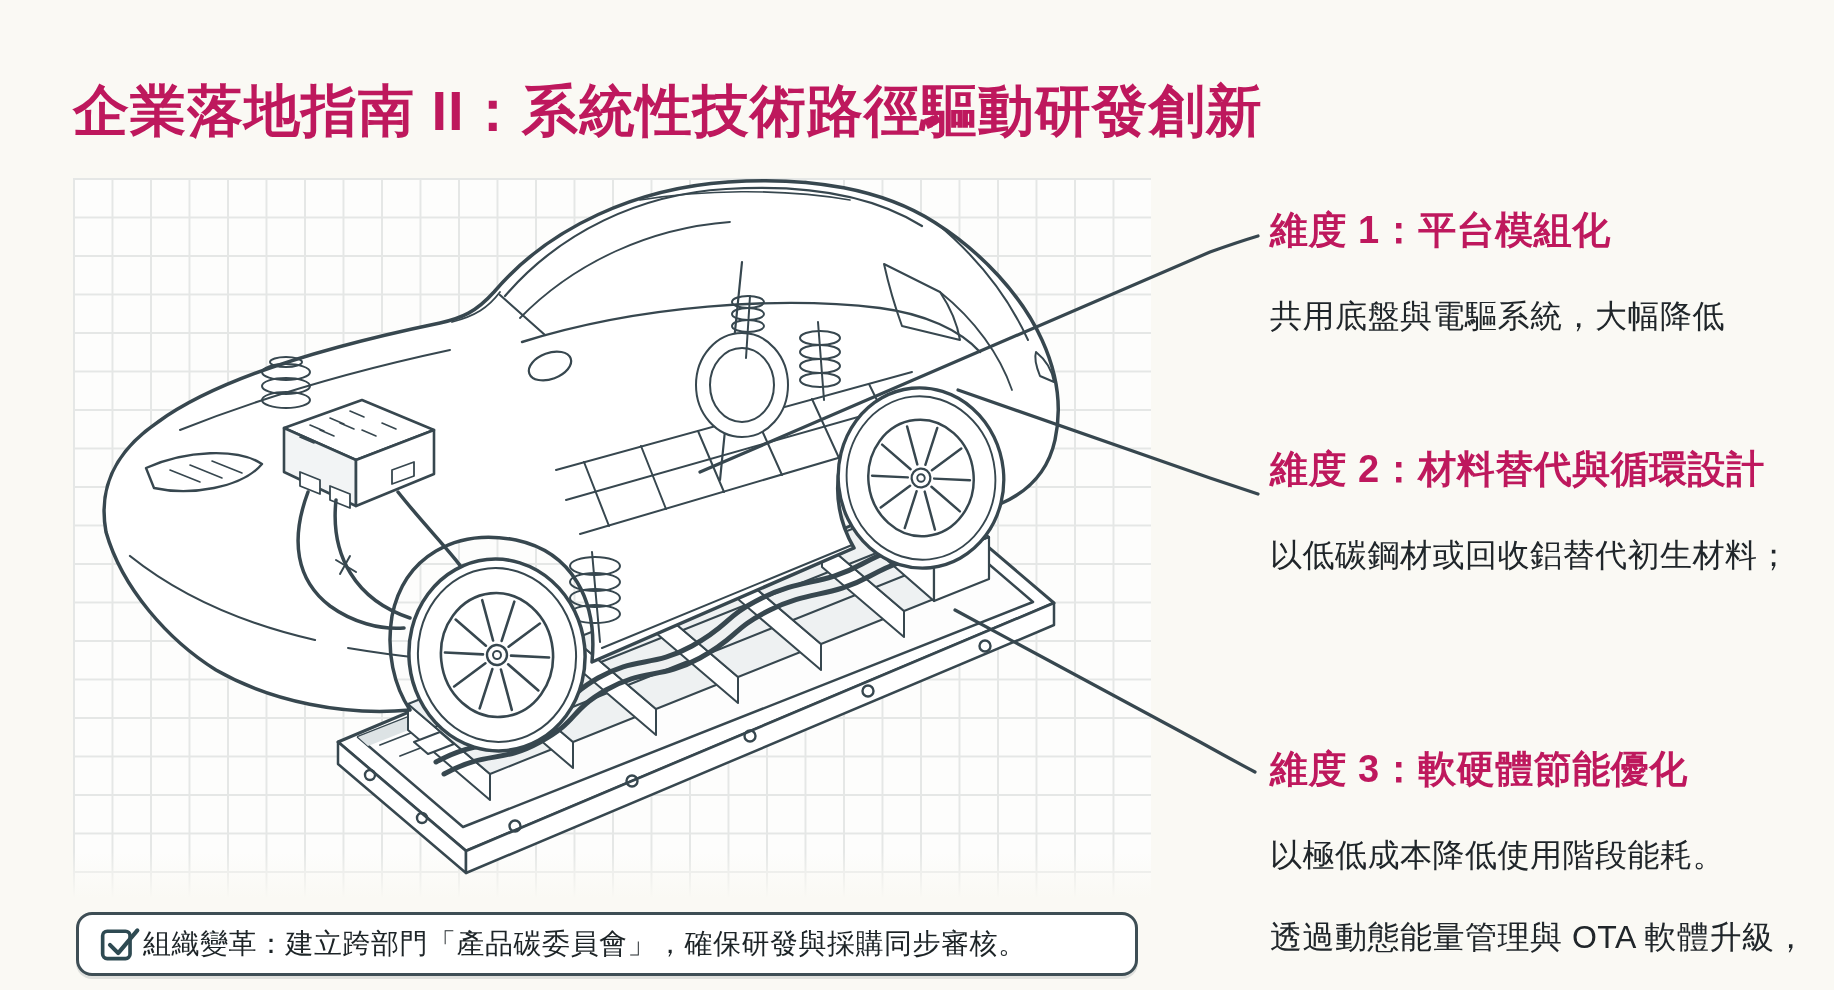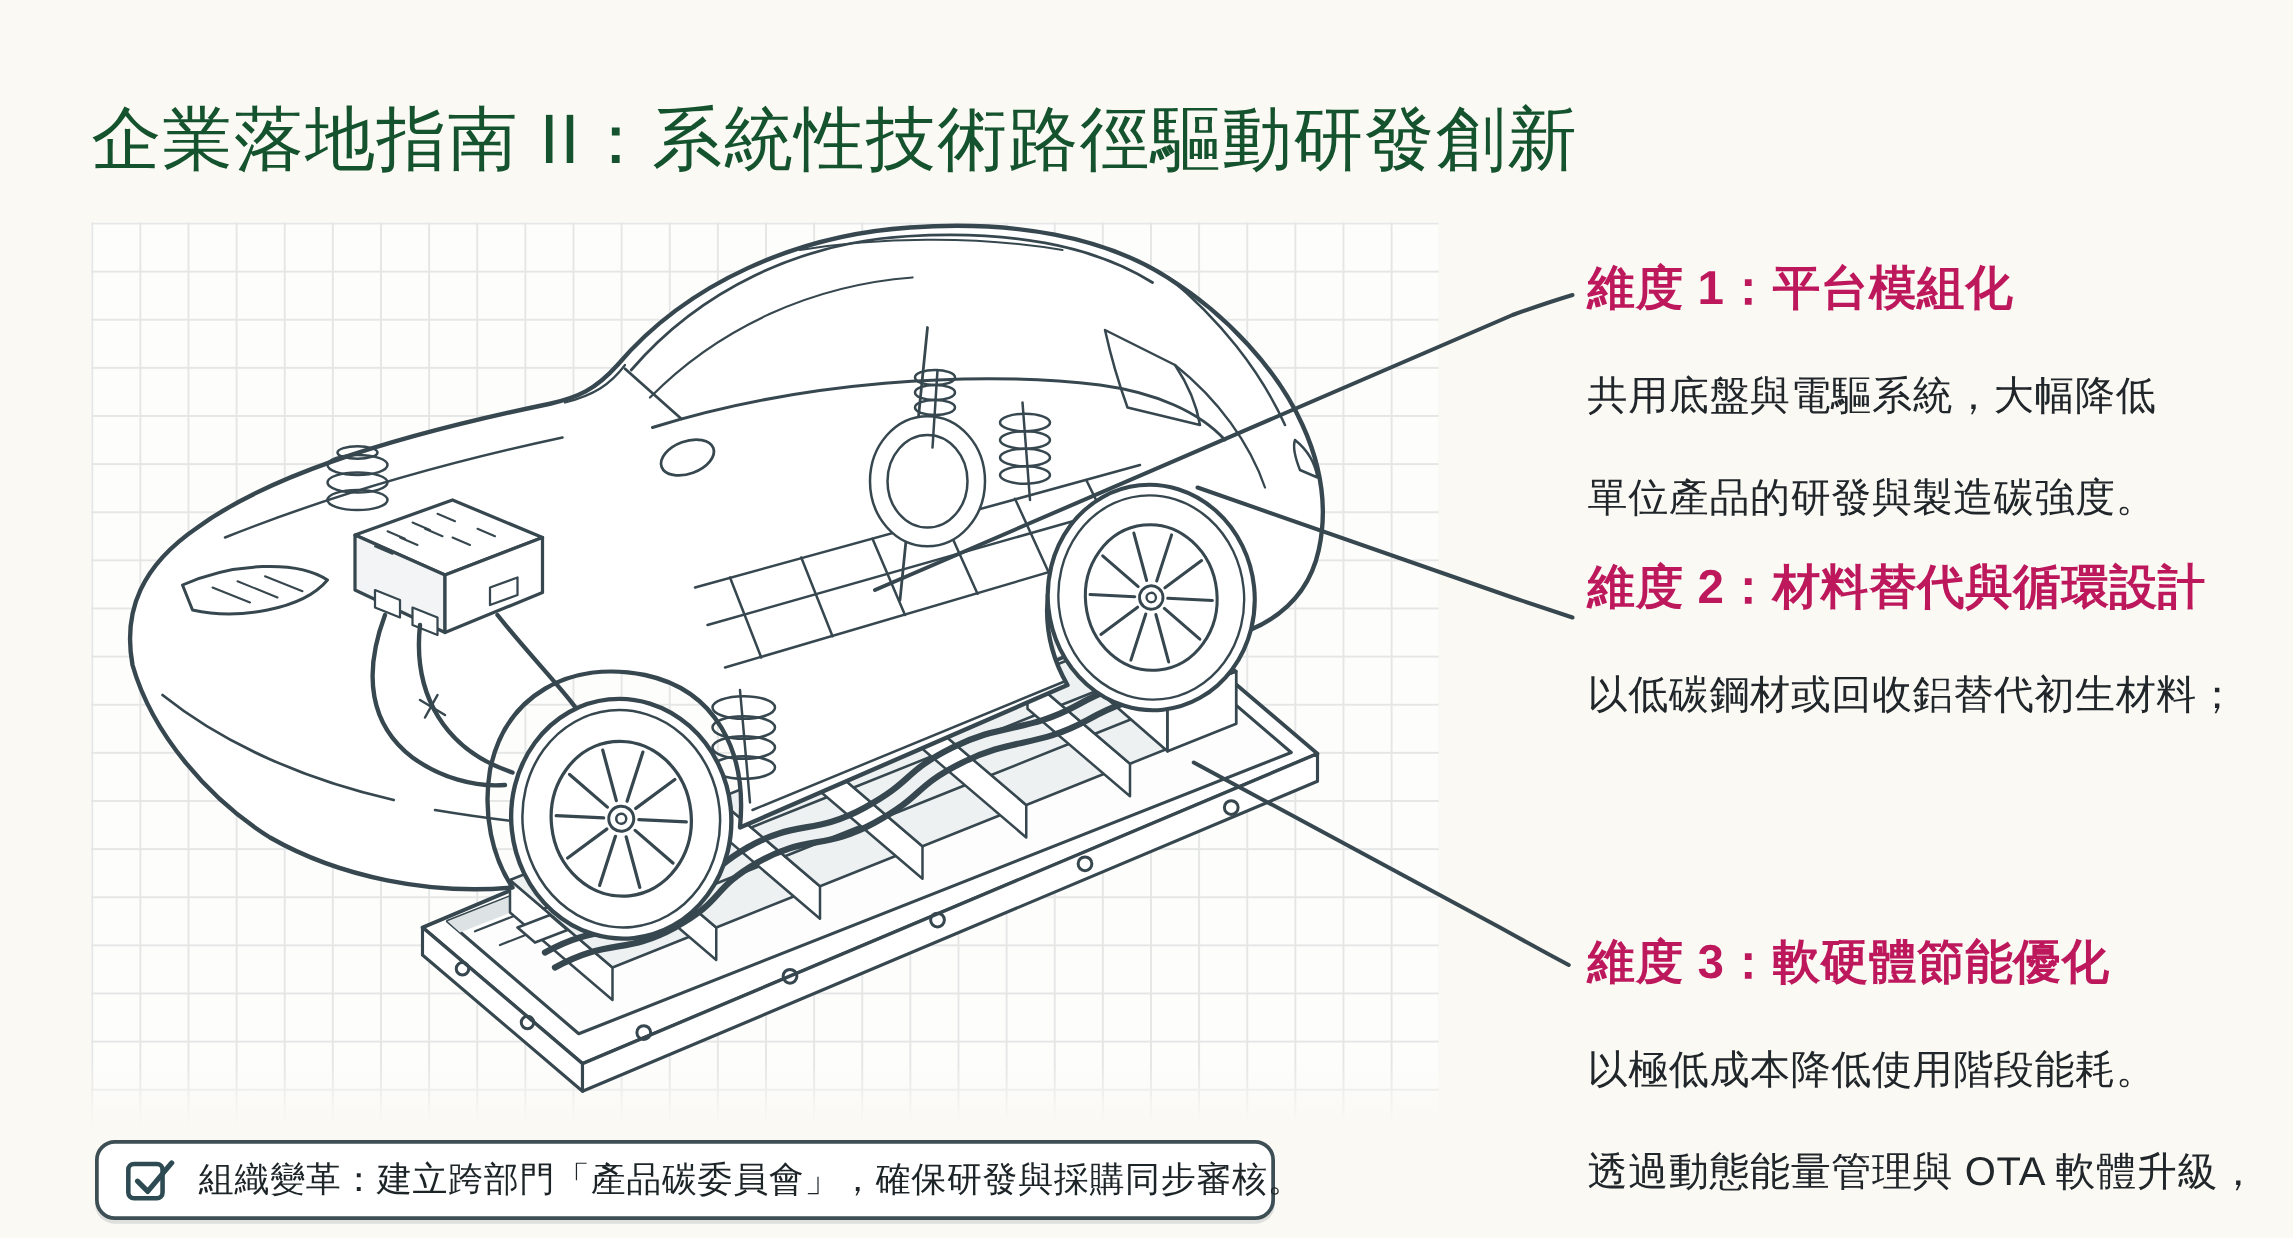--- a/index.html
+++ b/index.html
@@ -1,39 +1,39 @@
 <!DOCTYPE html>
 <html><head>
 <meta charset="utf-8">
 <style>
   html,body{margin:0;padding:0;background:#faf9f4;font-family:"Liberation Sans","DejaVu Sans",sans-serif;}
   .stage{position:relative;width:1834px;height:990px;background:#faf9f4;overflow:hidden;}
 
-  .title{position:absolute;left:73px;top:36px;font-size:56px;font-weight:400;
-         color:#14532d;letter-spacing:1px;white-space:nowrap;}
+  .title{position:absolute;left:73px;top:36px;font-size:56px;font-weight:700;
+         color:#be185d;letter-spacing:1px;white-space:nowrap;}
 
   .grid-panel{position:absolute;left:73px;top:178px;width:1078px;height:720px;
       background-color:#fdfdfc;
       background-image:linear-gradient(to right,#e5e7e6 1.5px,transparent 1.5px),
                        linear-gradient(to bottom,#e5e7e6 1.5px,transparent 1.5px);
       background-size:38.5px 38.5px;}
   .grid-panel:after{content:"";position:absolute;left:0;right:0;bottom:0;height:46px;
       background:linear-gradient(to bottom,rgba(250,249,244,0),#faf9f4);}
 
   .art{position:absolute;left:0;top:0;width:1834px;height:990px;pointer-events:none;}
 
   .dim{position:absolute;left:1270px;width:560px;}
   .dim h2{margin:0 0 9px 0;font-size:38px;font-weight:700;color:#be185d;letter-spacing:.5px;}
   .dim .line{font-size:32px;line-height:1.3;font-weight:500;color:#20262a;letter-spacing:.5px;margin-top:40px;}
   #dim1{top:205px;} #dim2{top:444px;} #dim3{top:744px;}
 
-  .note{position:absolute;left:76px;top:912px;width:944px;height:64px;
+  .note{position:absolute;left:76px;top:912px;width:1062px;height:64px;
         background:#ffffff;border:3.5px solid #3e4e55;border-radius:16px;
         box-shadow:0 3px 0 rgba(62,78,85,.14);
-        display:flex;align-items:center;gap:18px;padding:0 20px;box-sizing:border-box;}
+        display:flex;align-items:center;gap:2px;padding:0 20px;box-sizing:border-box;}
   .note .txt{font-size:28px;font-weight:500;color:#1d2427;letter-spacing:.5px;white-space:nowrap;}
   .note svg{flex:0 0 auto;}
 </style>
 </head>
 <body>
 
 <div class="stage">
 
   <h1 class="title">企業落地指南 II：系統性技術路徑驅動研發創新</h1>
 
@@ -205,21 +205,20 @@
         <path d="M700,472 L1210,252 Q1238,242 1258,236"></path>
         <path d="M958,390 L1210,478 Q1240,488 1258,494"></path>
         <path d="M955,610 L1200,742 Q1236,762 1255,772"></path>
       </g>
     </g>
   </svg>
 
   <div class="dim" id="dim1">
     <h2>維度 1：平台模組化</h2>
     <div class="line">共用底盤與電驅系統，大幅降低</div>
-    <div class="line">單位產品的研發與製造碳強度。</div>
   </div>
 
   <div class="dim" id="dim2">
     <h2>維度 2：材料替代與循環設計</h2>
     <div class="line">以低碳鋼材或回收鋁替代初生材料；</div>
   </div>
 
   <div class="dim" id="dim3">
     <h2>維度 3：軟硬體節能優化</h2>
     <div class="line">以極低成本降低使用階段能耗。</div>

